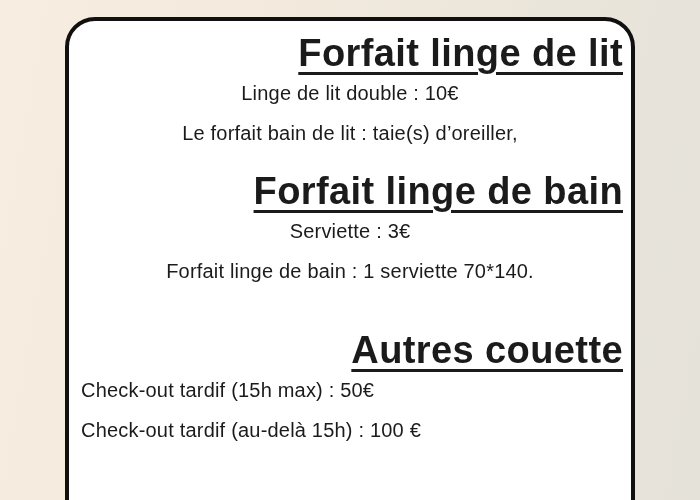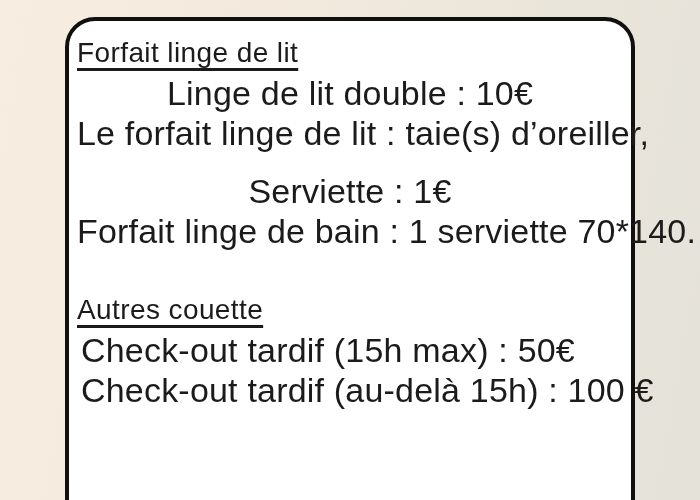--- a/index.html
+++ b/index.html
@@ -25,56 +25,57 @@
     background: #ffffff;
     border: 4px solid #101010;
     border-radius: 30px;
     padding: 12px 8px 0 8px;
   }
   .section { margin: 0; }
   .section + .section-2 { margin-top: 18px; }
   .section + .section-3 { margin-top: 39px; }
   .heading {
     margin: 0;
-    font-size: 28px;
-    font-weight: 400;
+    font-size: 38px;
+    font-weight: 700;
     line-height: 40px;
-    text-align: left;
+    text-align: right;
     letter-spacing: 0.4px;
     text-decoration: underline;
     text-decoration-thickness: 3px;
     text-underline-offset: 6px;
   }
   .line {
     margin: 0;
-    font-size: 34px;
+    font-size: 20px;
     font-weight: 400;
     line-height: 40px;
     text-align: center;
     letter-spacing: 0.2px;
     white-space: nowrap;
   }
   .section-3 .line {
     text-align: left;
     padding-left: 4px;
   }
 </style>
 </head>
 <body>
 
 <div class="card">
 
   <section class="section section-1">
     <h2 class="heading">Forfait linge de lit</h2>
     <p class="line">Linge de lit double : 10€</p>
-    <p class="line">Le forfait linge de lit : taie(s) d’oreiller,</p>
+    <p class="line">Le forfait bain de lit : taie(s) d’oreiller,</p>
   </section>
 
   <section class="section section-2">
-    <p class="line">Serviette : 1€</p>
+    <h2 class="heading">Forfait linge de bain</h2>
+    <p class="line">Serviette : 3€</p>
     <p class="line">Forfait linge de bain : 1 serviette 70*140.</p>
   </section>
 
   <section class="section section-3">
     <h2 class="heading">Autres couette</h2>
     <p class="line">Check-out tardif (15h max) : 50€</p>
     <p class="line">Check-out tardif (au-delà 15h) : 100 €</p>
   </section>
 
 </div>

